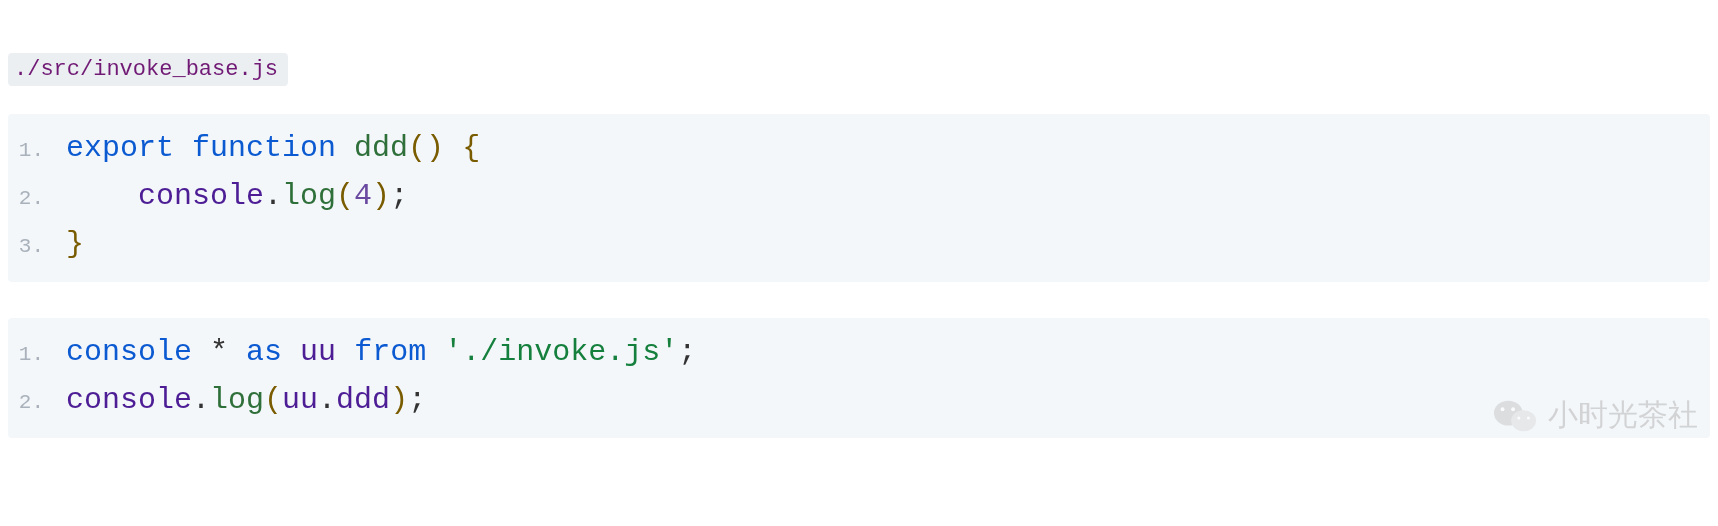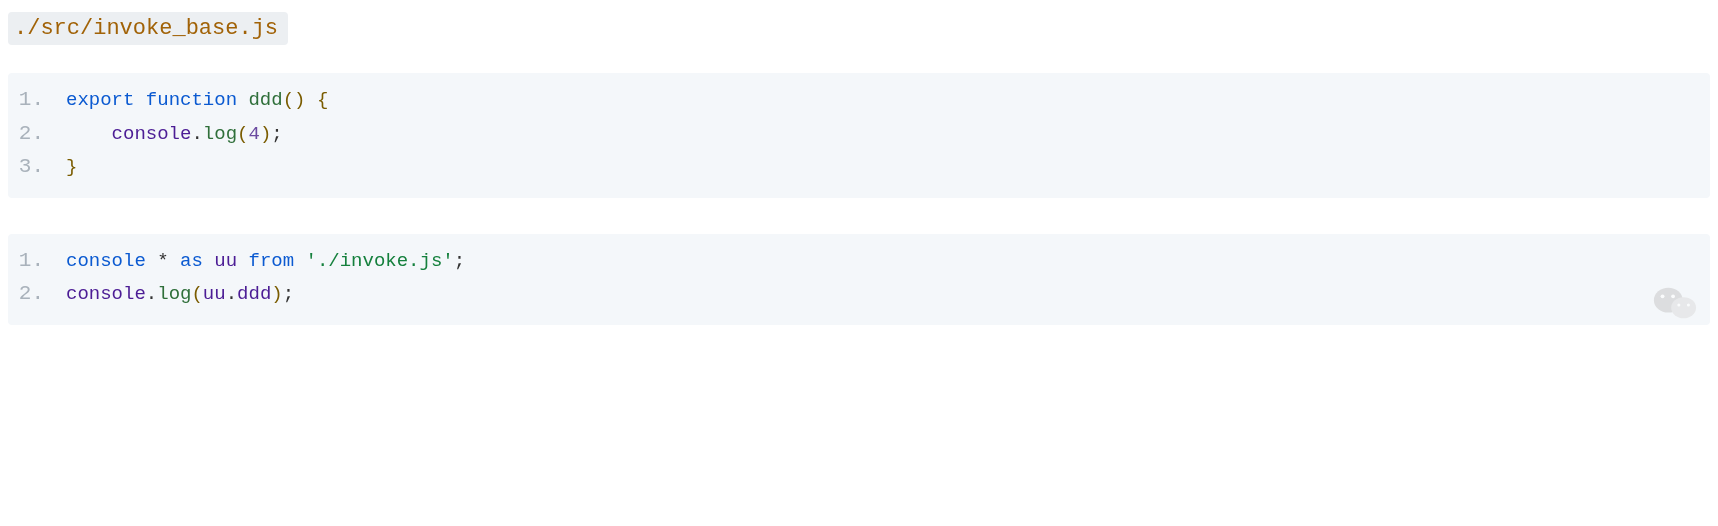--- a/index.html
+++ b/index.html
@@ -8,25 +8,26 @@
     font-family: "SFMono-Regular", "Menlo", "Consolas", "Liberation Mono", monospace;
     font-size: 22px;
     padding: 12px 8px 20px 8px;
     width: 1718px;
     color: #333;
     position: relative;
   }
   .file-label {
     display: inline-block;
     background: #eceff2;
-    color: #a16207;
+    color: #701a75;
     padding: 4px 10px 4px 6px;
     border-radius: 4px;
     font-size: 22px;
     margin-bottom: 28px;
+    margin-top: 41px;
   }
   .code-block {
     background: #f4f7fa;
     border-radius: 4px;
     padding: 10px 0 14px 0;
     margin-bottom: 36px;
     overflow: hidden;
   }
   .code-line {
     display: flex;
@@ -37,21 +38,21 @@
   .lineno {
     width: 58px;
     text-align: right;
     color: #a9b2bb;
     padding-right: 22px;
     user-select: none;
     font-size: 21px;
   }
   .code {
     flex: 1;
-    font-size: 19px;
+    font-size: 30px;
   }
   
   .tk-kw   { color: #0b5ad1; }   
   .tk-fn   { color: #2f6f3a; }   
   .tk-id   { color: #4c1d95; }   
   .tk-punc { color: #333333; }   
   .tk-par  { color: #7a5c00; }   
   .tk-num  { color: #6a4aa0; }   
   .tk-str  { color: #15803d; }
 
@@ -86,13 +87,14 @@
   <span>
     <svg width="46" height="40" viewBox="0 0 48 40" fill="none">
       <ellipse cx="17" cy="17" rx="15" ry="13" fill="#c9c9c9"></ellipse>
       <ellipse cx="33" cy="25" rx="13" ry="11" fill="#dddddd"></ellipse>
       <circle cx="11" cy="13" r="2" fill="#ffffff"></circle>
       <circle cx="22" cy="13" r="2" fill="#ffffff"></circle>
       <circle cx="28" cy="22" r="1.6" fill="#ffffff"></circle>
       <circle cx="38" cy="22" r="1.6" fill="#ffffff"></circle>
     </svg>
   </span>
+  <span>小时光茶社</span>
 </div>
 
 </body></html>

